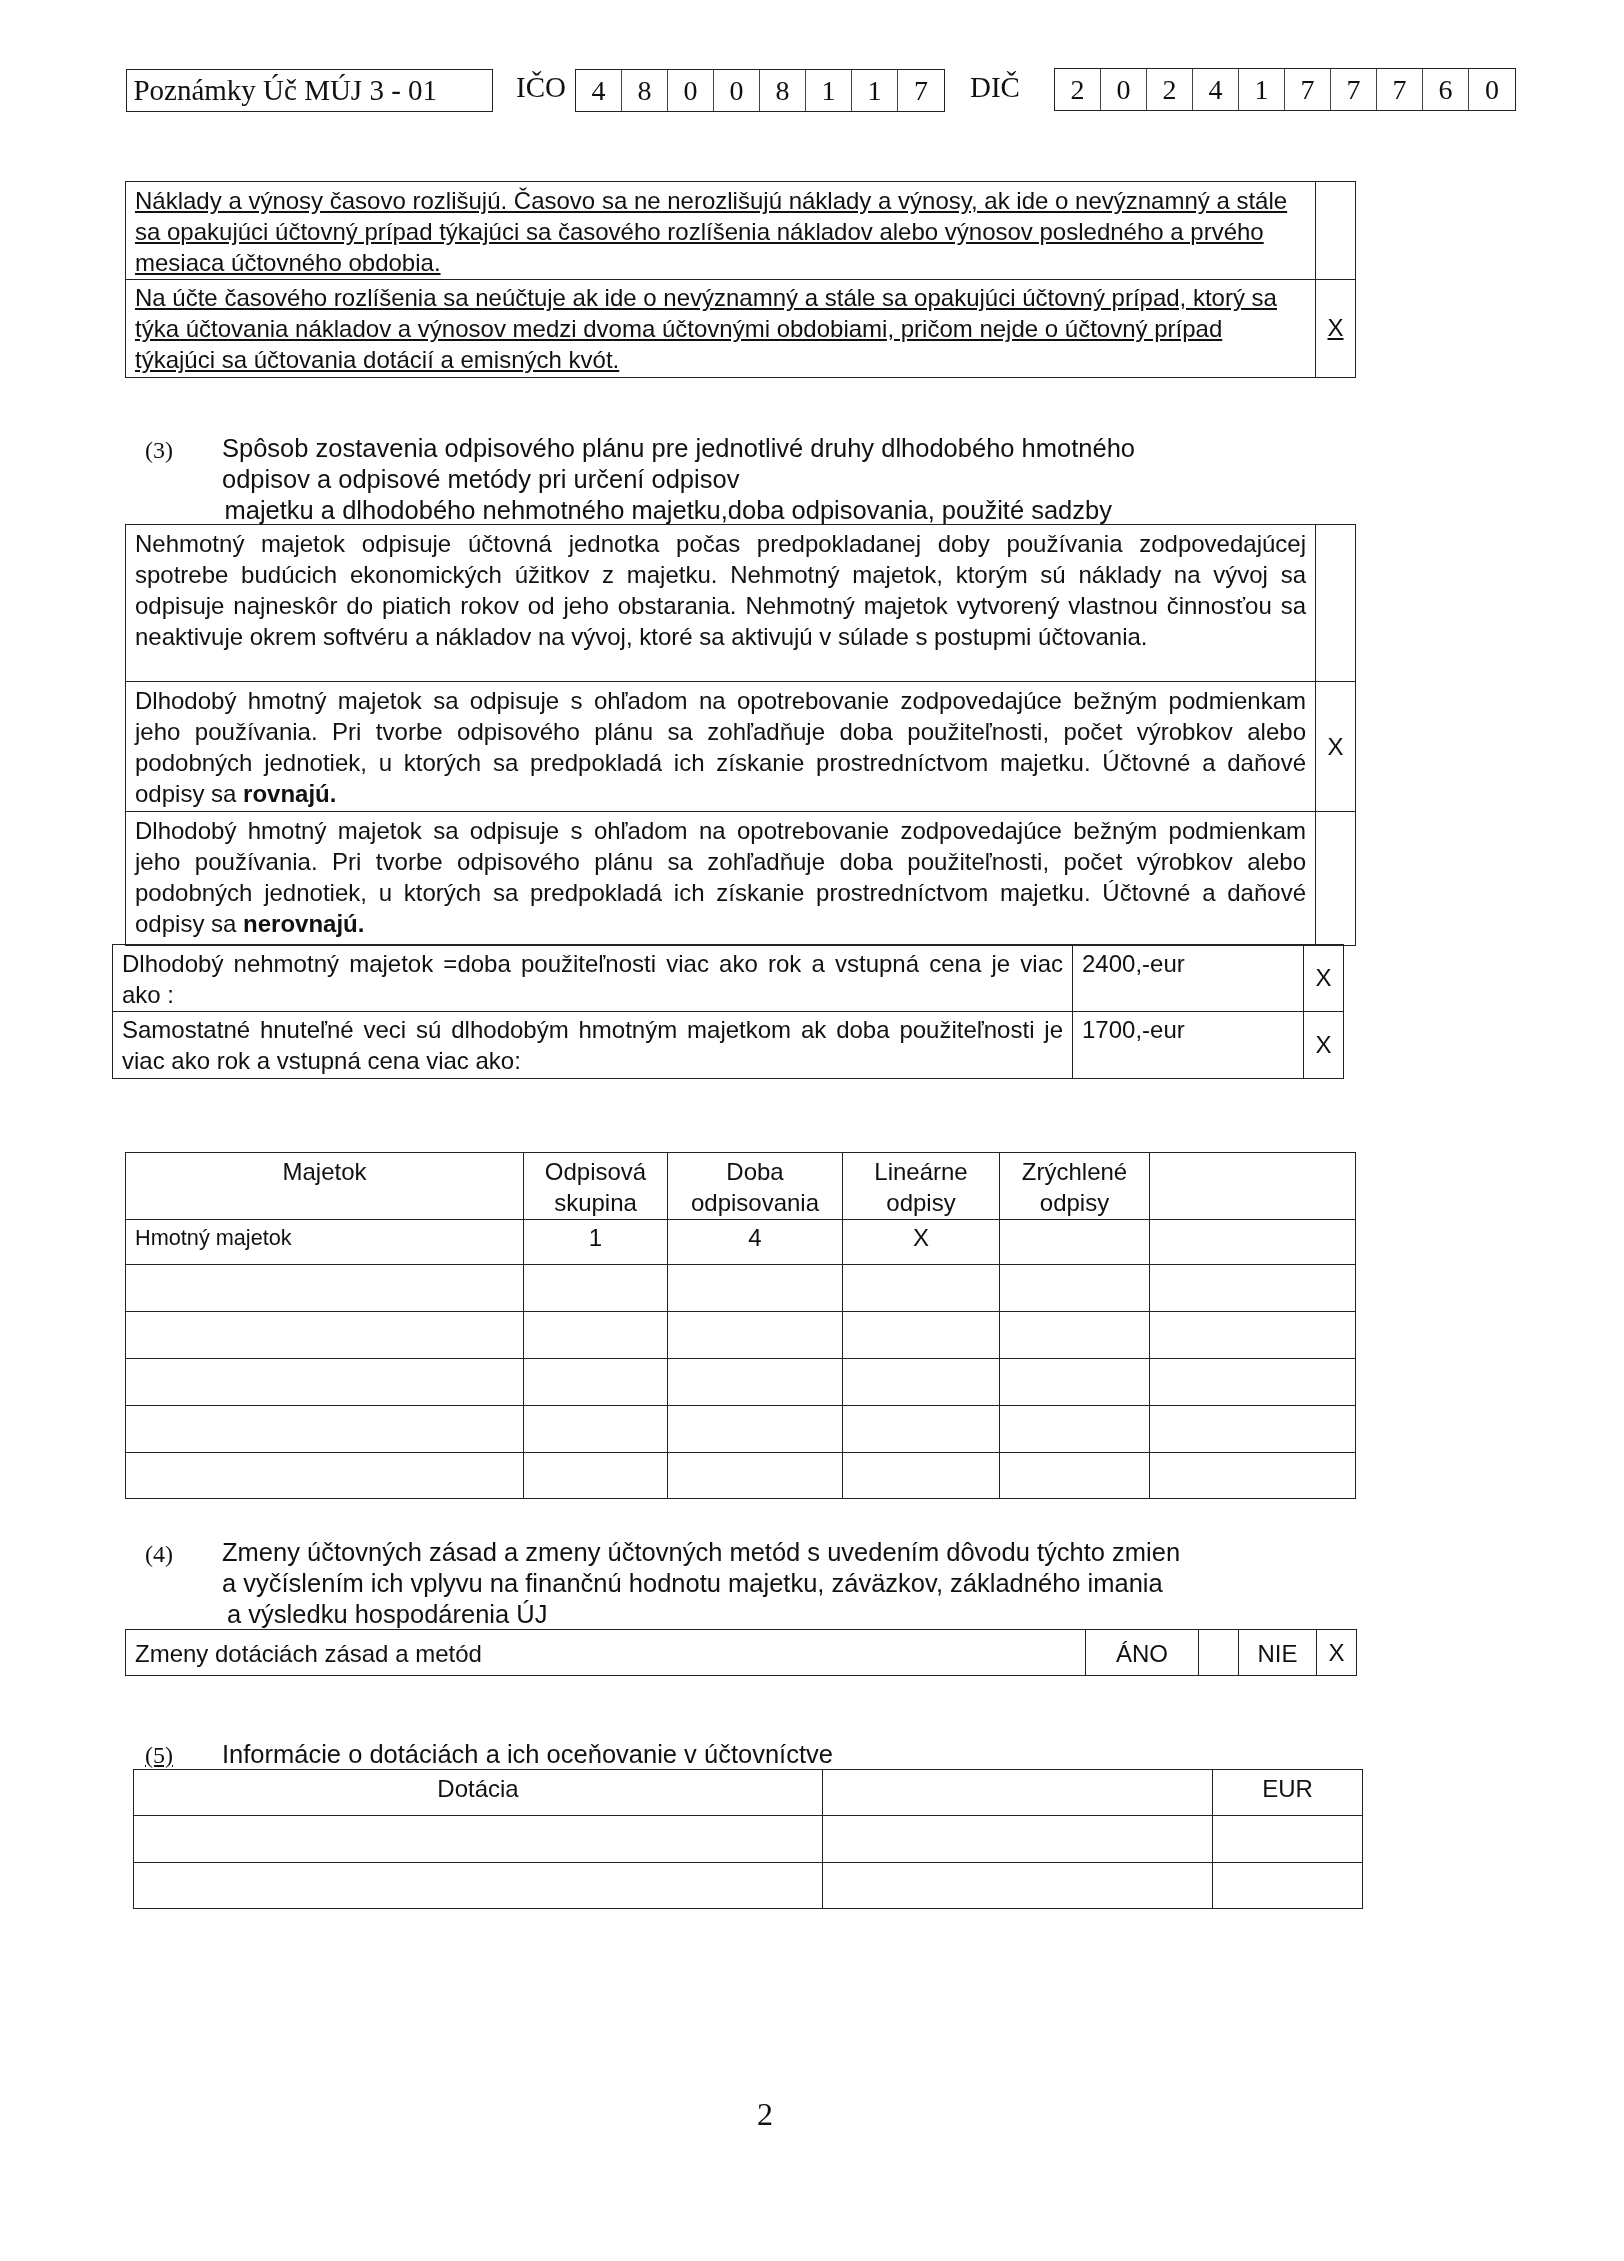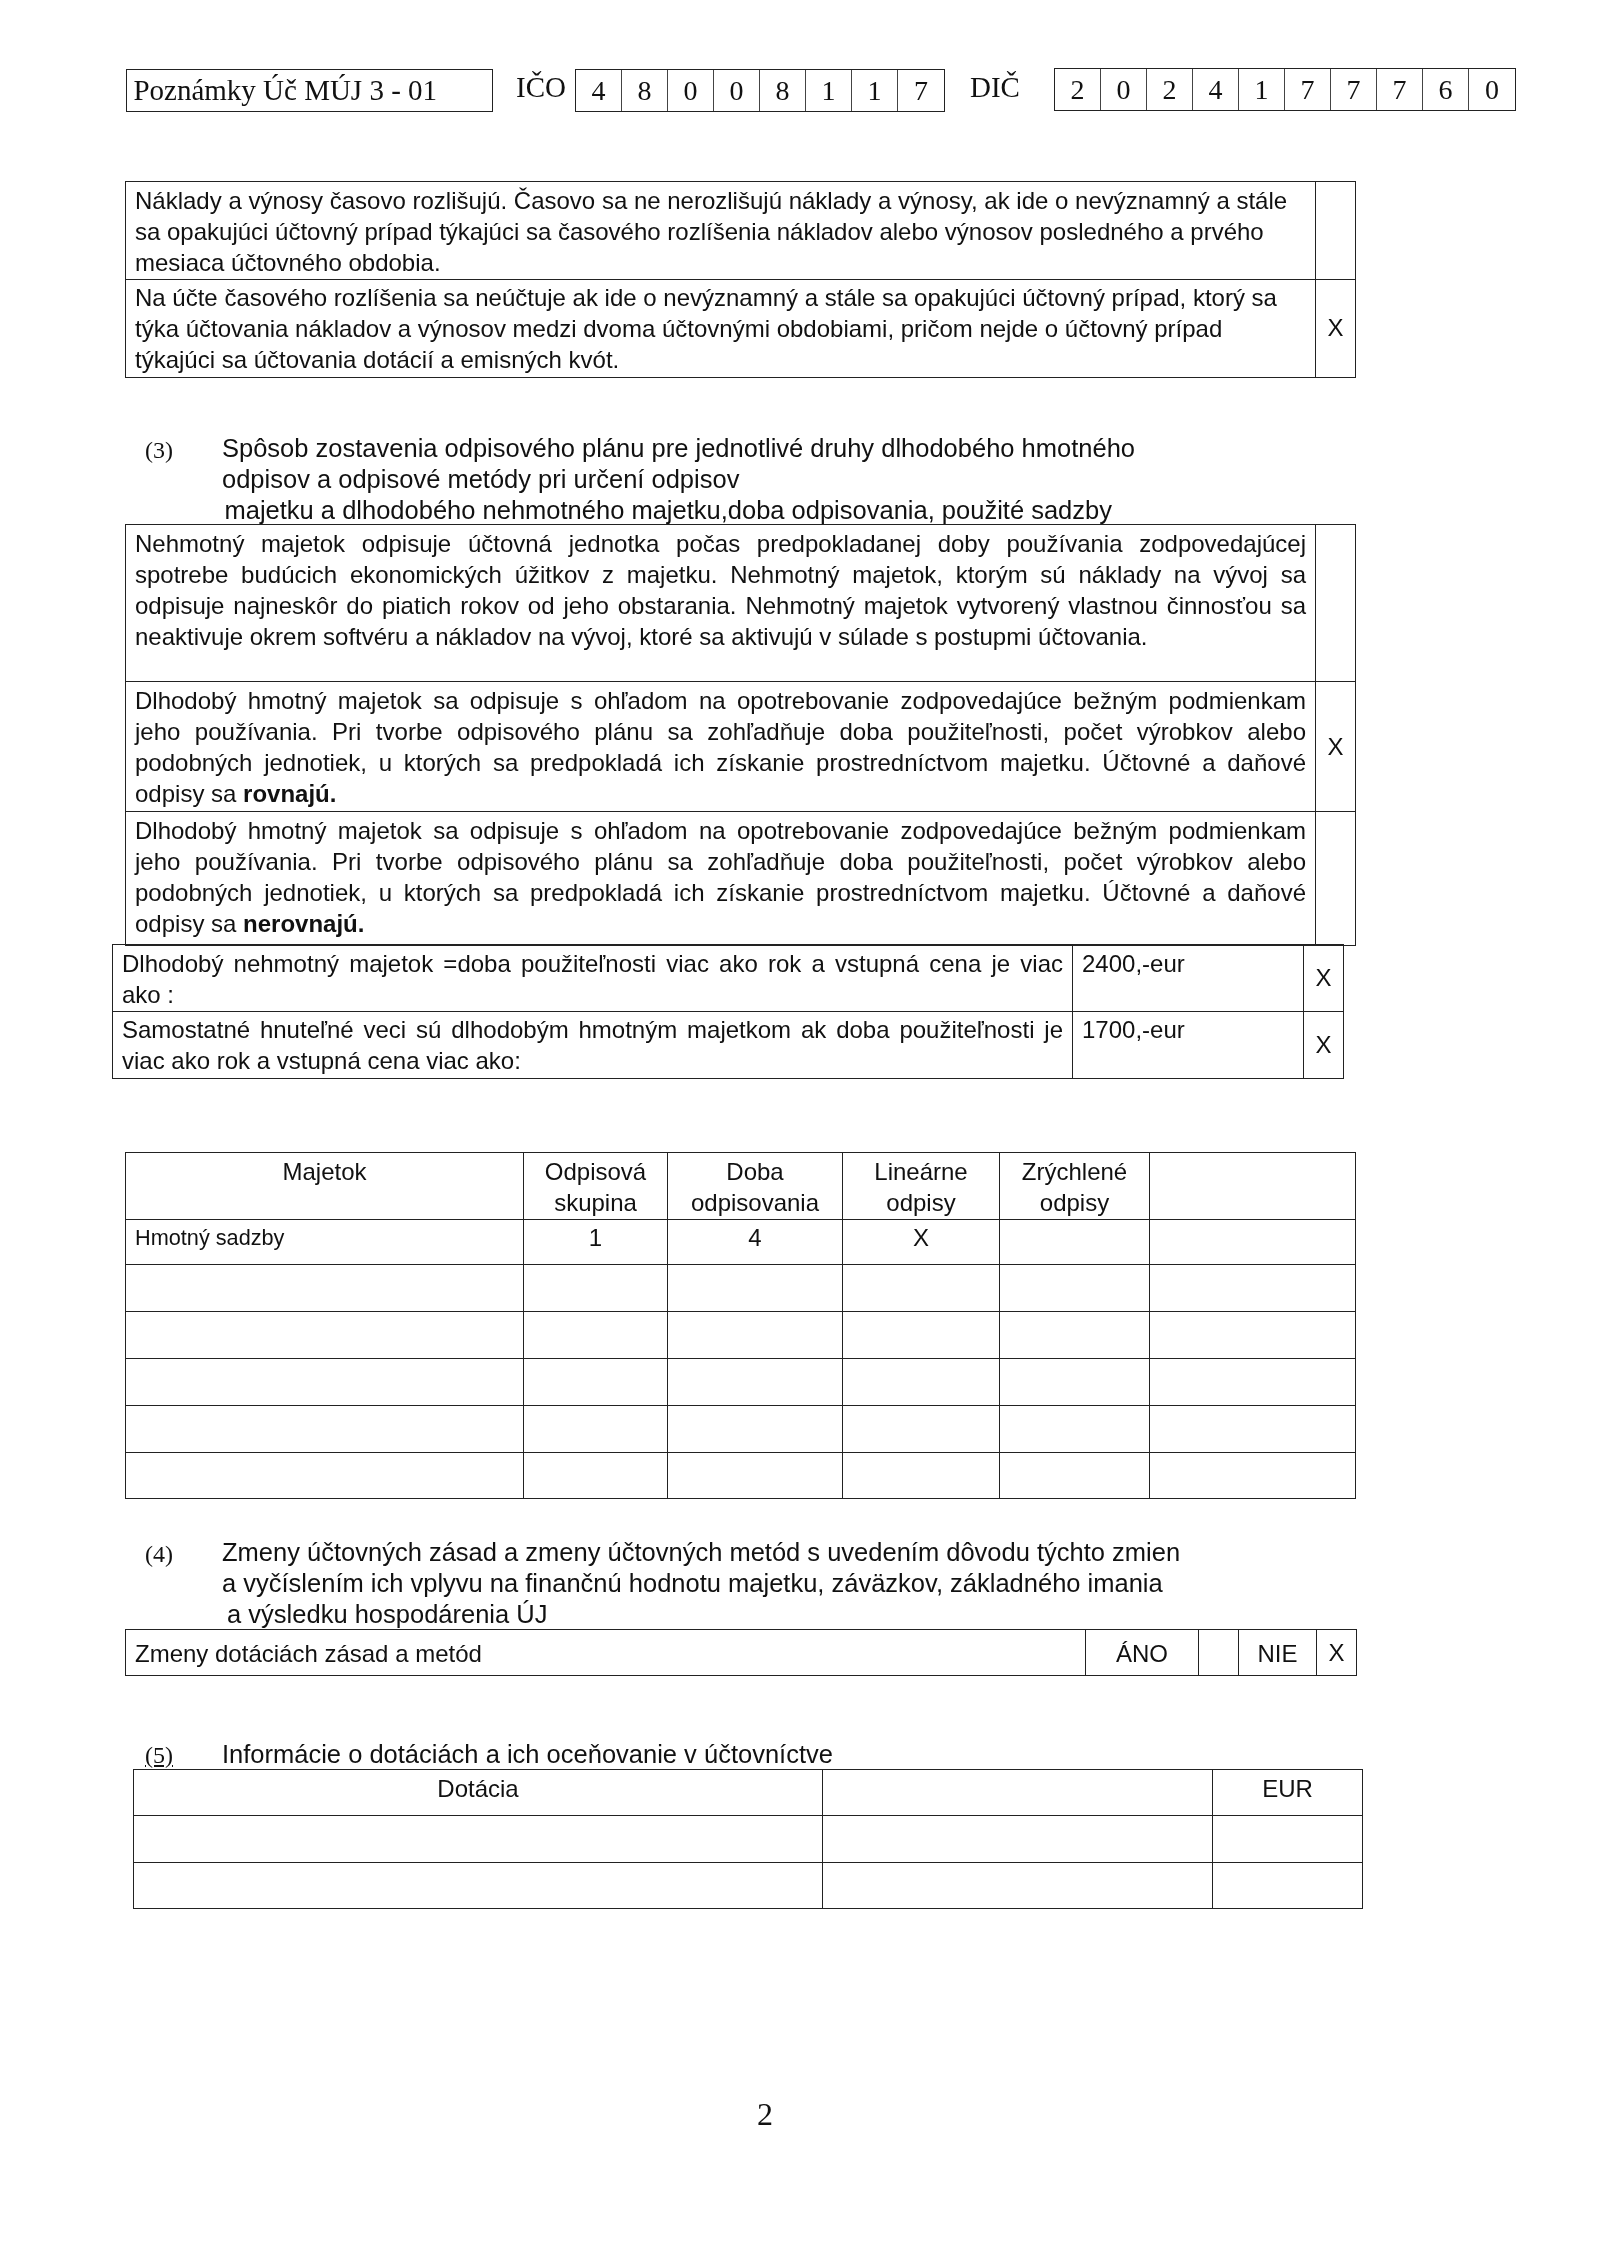--- a/index.html
+++ b/index.html
@@ -49,21 +49,21 @@
   <div class="digit">2</div>
   <div class="digit">4</div>
   <div class="digit">1</div>
   <div class="digit">7</div>
   <div class="digit">7</div>
   <div class="digit">7</div>
   <div class="digit">6</div>
   <div class="digit">0</div>
 </div>
 
-<table class="grid" style="left:125px; top:181px; width:1230px;">
+<table class="grid" style="left:125px; top:181px; width:1230px;text-decoration:underline;">
   <colgroup>
       <col style="width:1190px">
       <col style="width:40px">
     </colgroup>
   <tbody>
       <tr style="height:92px;">
     <td class="txt">Náklady a výnosy časovo rozlišujú. Časovo sa ne nerozlišujú náklady a výnosy, ak ide o nevýznamný a stále sa opakujúci účtovný prípad týkajúci sa časového rozlíšenia nákladov alebo výnosov posledného a prvého mesiaca účtovného obdobia.</td>
     <td class="mark"></td>
   </tr>
   <tr style="height:94px;">
@@ -133,21 +133,21 @@
   <tbody>
       <tr style="height:65px;">
     <td class="txt center">Majetok</td>
     <td class="txt center">Odpisová skupina</td>
     <td class="txt center">Doba odpisovania</td>
     <td class="txt center">Lineárne odpisy</td>
     <td class="txt center">Zrýchlené odpisy</td>
     <td class="txt center"></td>
   </tr>
   <tr style="height:45px;">
-    <td class="txt" style="font-size:21.7px;">Hmotný sadzby</td>
+    <td class="txt" style="font-size:21.7px;">Hmotný majetok</td>
     <td class="txt center">1</td>
     <td class="txt center">4</td>
     <td class="txt center">X</td>
     <td class="txt center"></td>
     <td class="txt center"></td>
   </tr>
   <tr style="height:47px;">
     <td></td>
     <td></td>
     <td></td>

